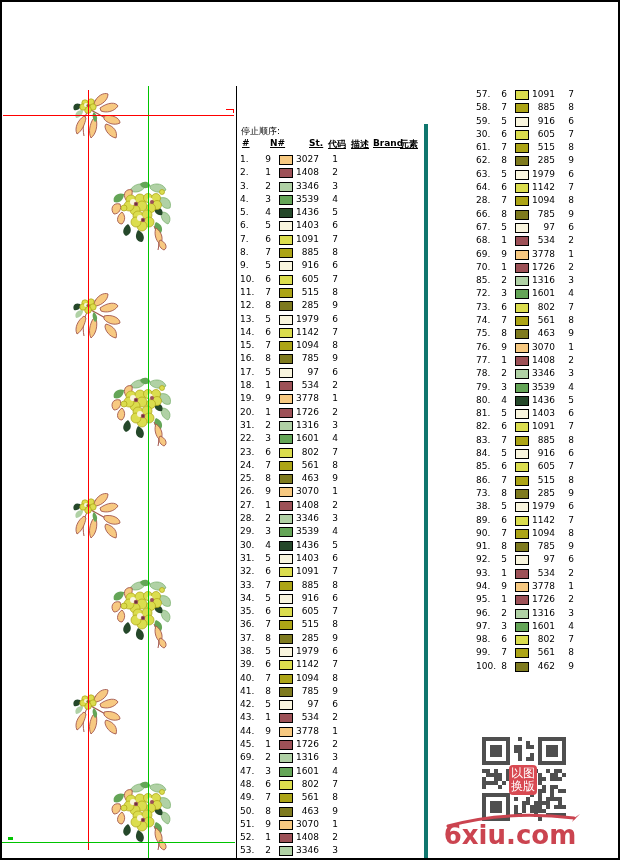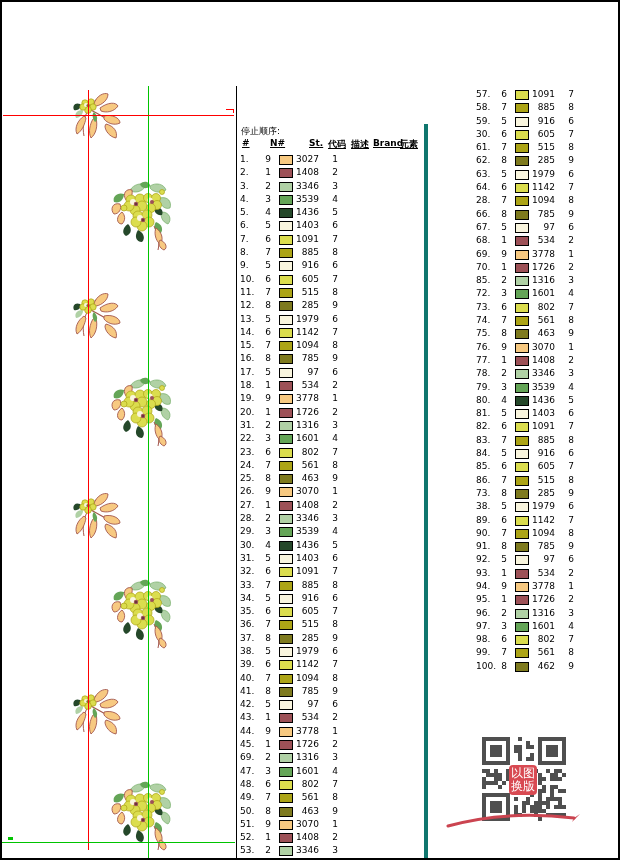--- a/index.html
+++ b/index.html
@@ -1025,14 +1025,15 @@
   </div>
   <div class="stamp">
     <div>以图</div>
     <div>换版</div>
   </div>
 
   <svg class="swoosh" width="136" height="20" viewBox="0 0 136 20">
     <path d="M4,18 Q62,2 130,10" fill="none" stroke="#cb4450" stroke-width="3" stroke-linecap="round"></path>
     <path d="M130,10 L136,6 L128,14 Z" fill="#cb4450"></path>
   </svg>
+  <div class="watermark">6xiu.com</div>
 
 </div>
 
 </body></html>

